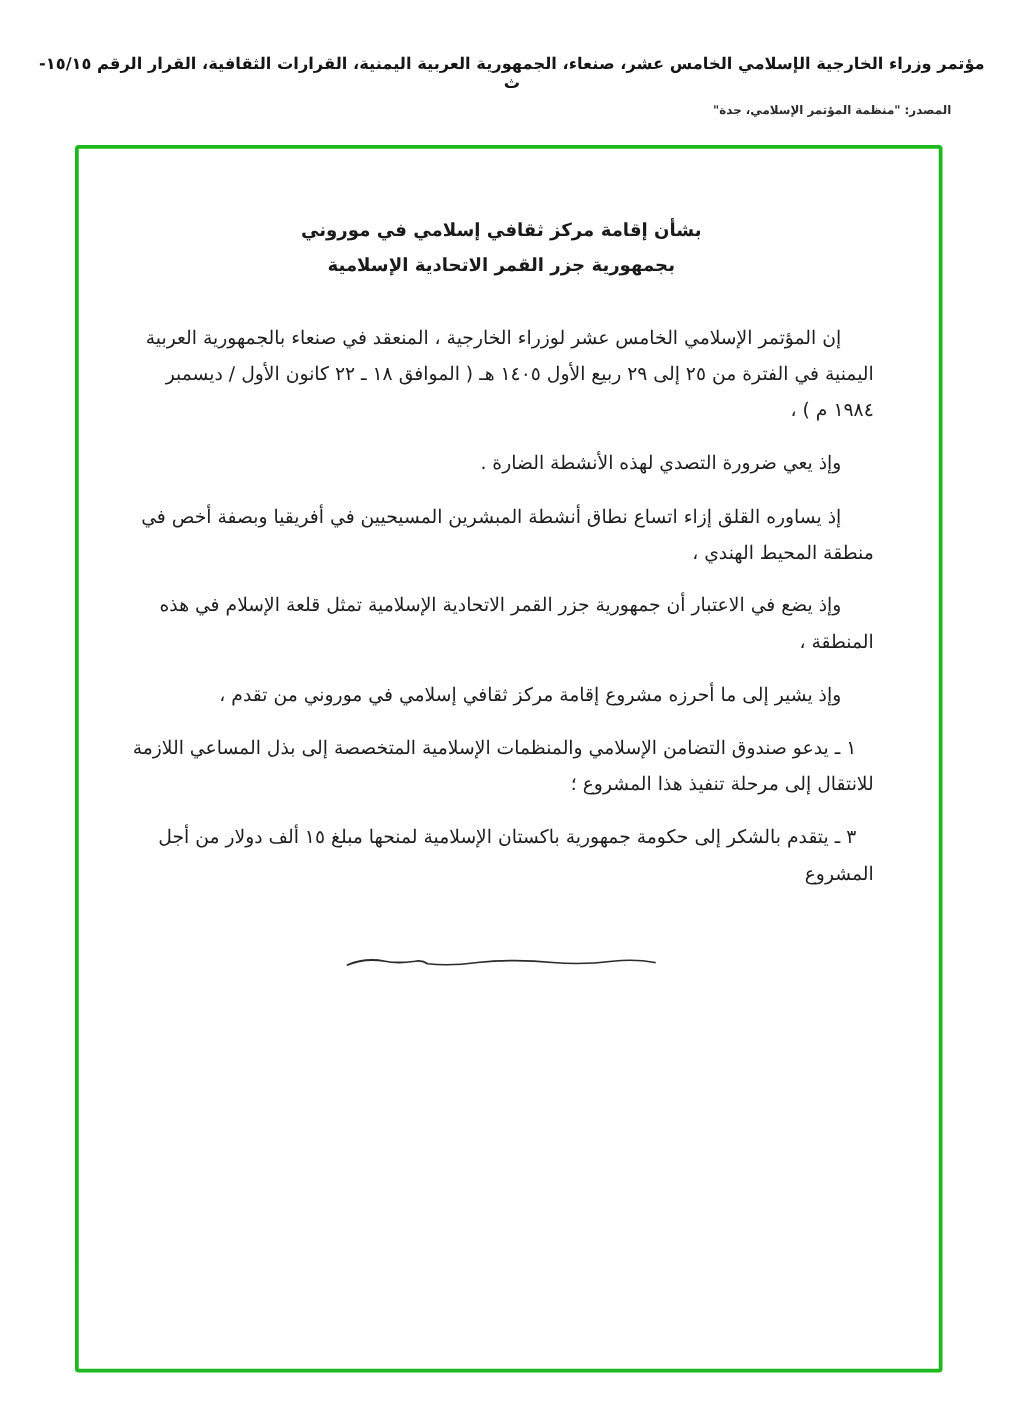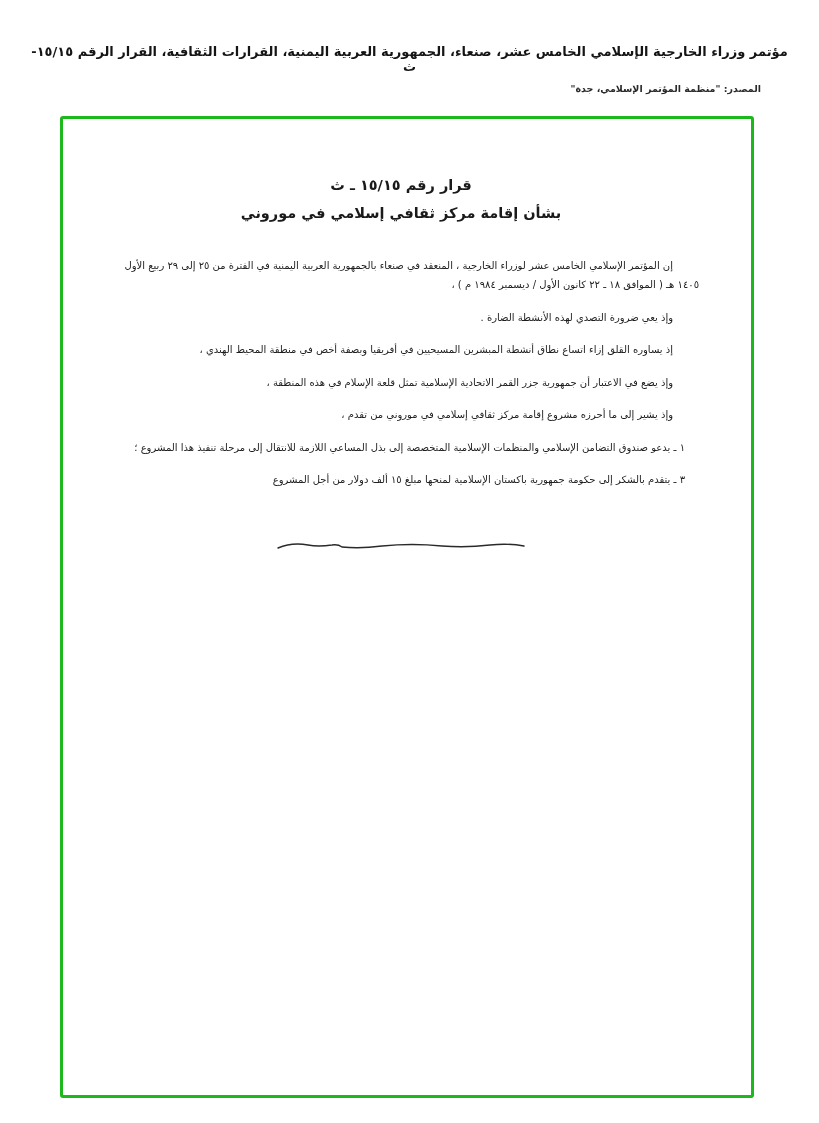--- a/index.html
+++ b/index.html
@@ -52,21 +52,21 @@
   .title-block {
     text-align: center;
     font-weight: bold;
     color: #1a1a1a;
     font-size: 14.5px;
     line-height: 1.95;
     margin-bottom: 28px;
   }
   .body-text p {
     margin: 0 0 13px 0;
-    font-size: 10px;
+    font-size: 15px;
     line-height: 1.95;
     color: #1d1d1d;
     text-align: right;
     text-indent: 26px;
   }
   .body-text p.operative {
     text-indent: 14px;
   }
   .signature-wrap {
     margin-top: 48px;
@@ -82,22 +82,22 @@
 <div class="page">
 
   <div class="header">
     <div class="header-title">مؤتمر وزراء الخارجية الإسلامي الخامس عشر، صنعاء، الجمهورية العربية اليمنية، القرارات الثقافية، القرار الرقم ١٥/١٥-ث</div>
     <div class="header-source">المصدر:  "منظمة المؤتمر الإسلامي، جدة"</div>
   </div>
 
   <div class="green-box" style="border-color: rgb(28, 184, 28);">
 
     <div class="title-block">
-      <div>قرار رقم ١٥/١٥ ـ ث</div>
       <div>بشأن إقامة مركز ثقافي إسلامي في موروني</div>
+      <div>بجمهورية جزر القمر الاتحادية الإسلامية</div>
     </div>
 
     <div class="body-text">
       <p>إن المؤتمر الإسلامي الخامس عشر لوزراء الخارجية ، المنعقد في صنعاء بالجمهورية العربية اليمنية في الفترة من ٢٥ إلى ٢٩ ربيع الأول ١٤٠٥ هـ ( الموافق ١٨ ـ ٢٢ كانون الأول / ديسمبر ١٩٨٤ م ) ،</p>
       <p>وإذ يعي ضرورة التصدي لهذه الأنشطة الضارة .</p>
       <p>إذ يساوره القلق إزاء اتساع نطاق أنشطة المبشرين المسيحيين في أفريقيا وبصفة أخص في منطقة المحيط الهندي ،</p>
       <p>وإذ يضع في الاعتبار أن جمهورية جزر القمر الاتحادية الإسلامية تمثل قلعة الإسلام في هذه المنطقة ،</p>
       <p>وإذ يشير إلى ما أحرزه مشروع إقامة مركز ثقافي إسلامي في موروني من تقدم ،</p>
       <p class="operative">١ ـ يدعو صندوق التضامن الإسلامي والمنظمات الإسلامية المتخصصة إلى بذل المساعي اللازمة للانتقال إلى مرحلة تنفيذ هذا المشروع ؛</p>
       <p class="operative">٣ ـ يتقدم بالشكر إلى حكومة جمهورية باكستان الإسلامية لمنحها مبلغ ١٥ ألف دولار من أجل المشروع</p>

